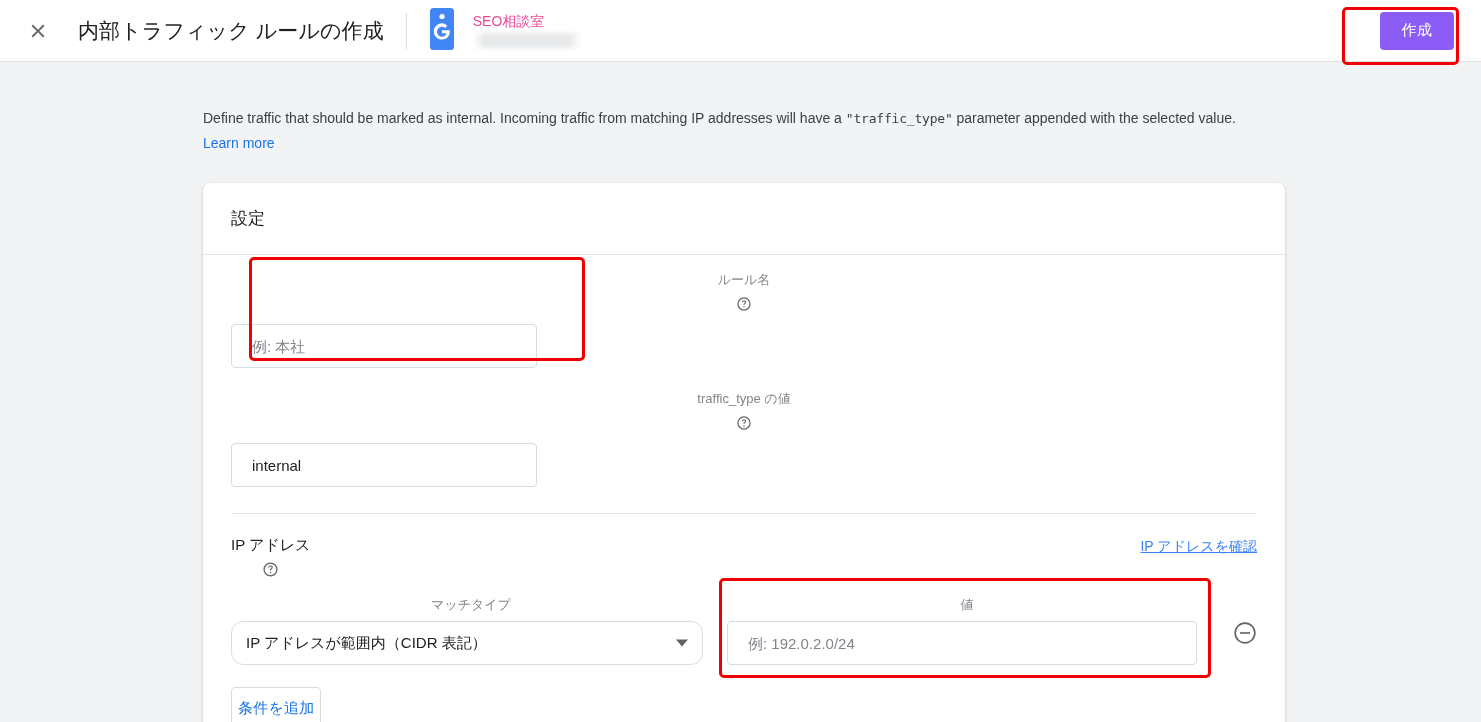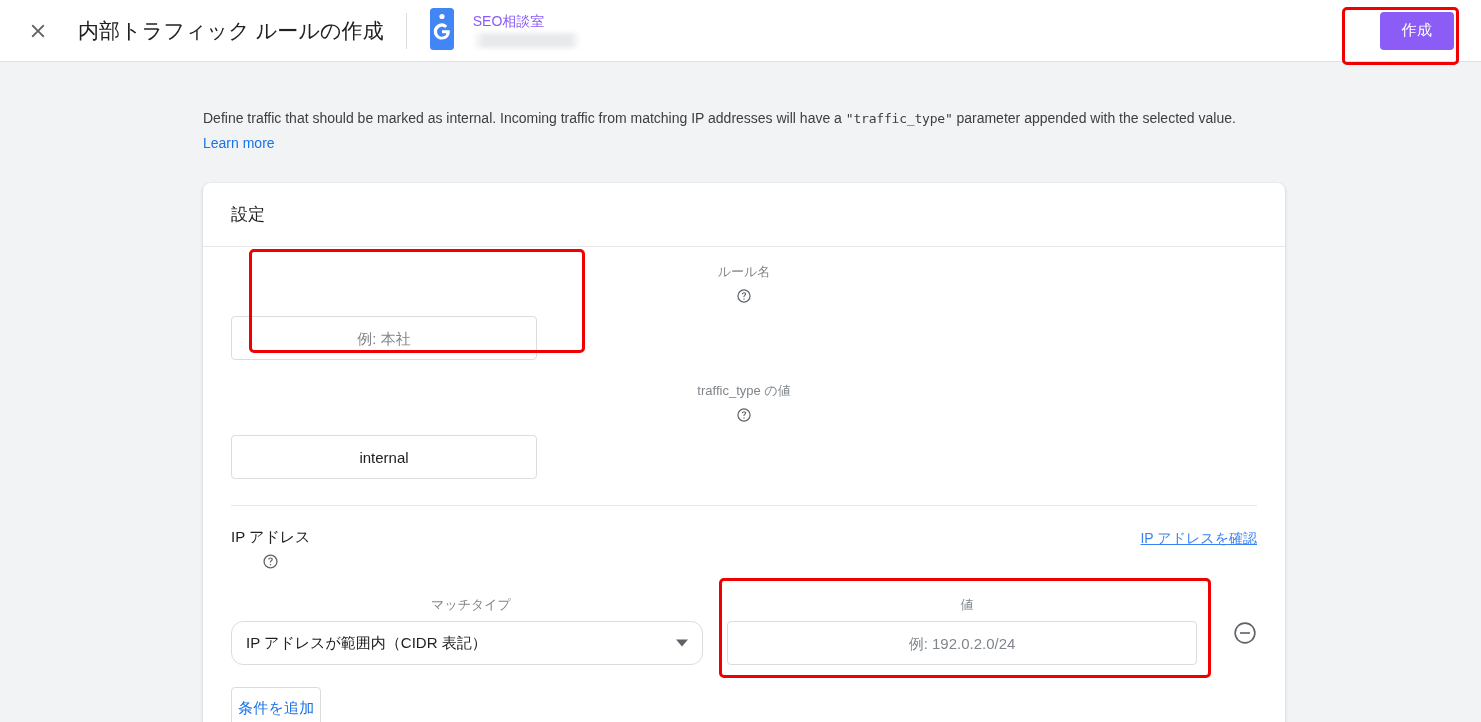--- a/index.html
+++ b/index.html
@@ -51,21 +51,21 @@
   }
   .acct {
     display: flex;
     align-items: center;
     gap: 14px;
   }
   .tag-logo { flex: 0 0 auto; display:block; }
   .acct-text { display: flex; flex-direction: column; gap: 4px; }
   .acct-name {
     font-size: 14px;
-    color: #8b5cf6;
+    color: #ec4899;
     line-height: 16px;
   }
   .acct-redacted {
     width: 108px;
     height: 15px;
     border-radius: 2px;
     background: linear-gradient(90deg, rgba(232,233,235,0) 0%, #e8e9eb 10%, #e8e9eb 90%, rgba(232,233,235,0) 100%);
     filter: blur(2px);
   }
 
@@ -126,21 +126,21 @@
   
   .card {
     position: relative;
     margin: 27px 0 0 203px;
     width: 1082px;
     background: #ffffff;
     border-radius: 8px;
     box-shadow: 0 1px 2px 0 rgba(60,64,67,.20), 0 1px 3px 1px rgba(60,64,67,.08);
   }
   .card-head {
-    height: 64px;
+    height: 72px;
     display: flex;
     align-items: center;
     padding: 0 28px;
     font-size: 17px;
     color: #202124;
     border-bottom: 1px solid #e5e7e8;
   }
   .card-body {
     padding: 0 28px 0 28px;
   }
@@ -162,23 +162,22 @@
 
   .text-input {
     width: 306px;
     height: 44px;
     border: 1px solid #dadce0;
     border-radius: 4px;
     background: #fff;
     font-family: inherit;
     font-size: 15px;
     color: #202124;
-    padding: 0 14px;
+    padding: 0 20px;
     outline: none;
-    text-align: center;
   }
   .text-input::placeholder { color: #80868b; }
 
   .divider {
     height: 1px;
     background: #e5e7e8;
     margin: 26px 0 0 0;
   }
 
   
@@ -343,21 +342,21 @@
             </svg>
           </span>
         </div>
         <input class="text-input" type="text" value="internal" style="">
       </div>
 
       <div class="divider"></div>
 
       
       <div class="ip-head">
-        <div class="field-label dark" style="margin-bottom:8px;">
+        <div class="field-label dark" style="margin-bottom:0;">
           <span>IP アドレス</span>
           <span class="help-icon">
             <svg width="17" height="17" viewBox="0 0 24 24" aria-hidden="true">
               <path d="M12 2a10 10 0 1 0 0 20 10 10 0 0 0 0-20zm0 18.2A8.2 8.2 0 1 1 12 3.8a8.2 8.2 0 0 1 0 16.4z" fill="#5f6368"></path>
               <path d="M12.1 6.3c-1.9 0-3.2 1.2-3.4 2.9h1.7c.1-.9.7-1.5 1.6-1.5.9 0 1.5.55 1.5 1.35 0 .7-.35 1.05-1.15 1.65-.9.65-1.3 1.25-1.25 2.35v.4h1.7v-.35c0-.75.3-1.1 1.15-1.72.9-.66 1.35-1.35 1.35-2.4 0-1.6-1.3-2.68-3.2-2.68z" fill="#5f6368"></path>
               <circle cx="12" cy="16.6" r="1.05" fill="#5f6368"></circle>
             </svg>
           </span>
         </div>
         <a class="ip-link">IP アドレスを確認</a>

